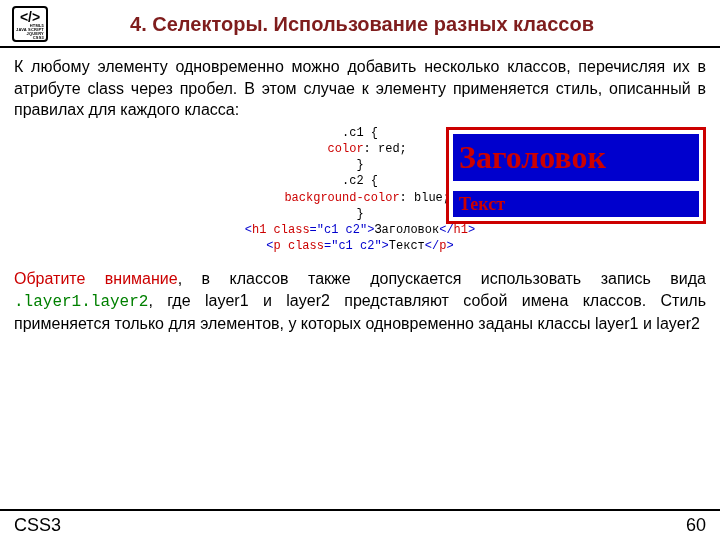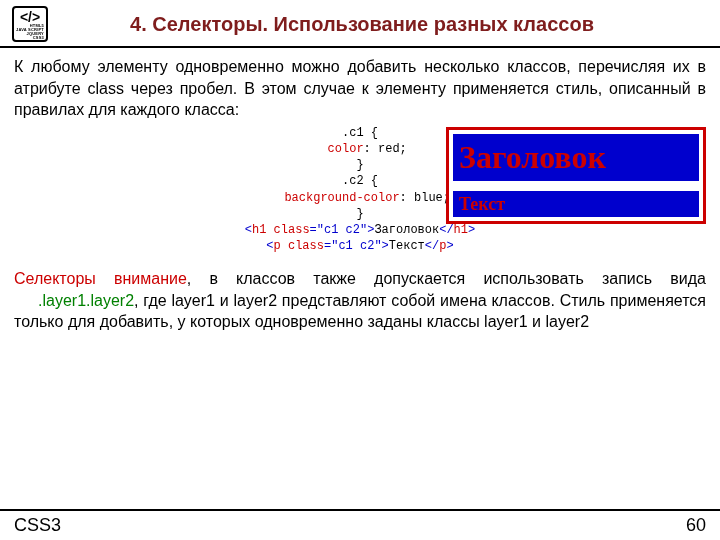--- a/index.html
+++ b/index.html
@@ -98,21 +98,21 @@
     font-family: "Times New Roman", serif;
     font-size: 18px;
     font-weight: bold;
     padding: 1px 6px;
   }
   .note {
     margin-top: 14px;
     text-align: justify;
   }
   .note-hl { color: #c00; }
-  .mono { font-family: Liberation Sans, sans-serif; margin-left: 24px; }
+  .mono { font-family: Liberation Mono, monospace; }
   .footer {
     position: absolute;
     bottom: 0;
     left: 0;
     right: 0;
     border-top: 2px solid #000;
     padding: 4px 14px;
     display: flex;
     justify-content: space-between;
     font-size: 18px;
@@ -145,20 +145,20 @@
 <span class="kw-blue">&lt;</span><span class="kw-red">h1 class</span><span class="kw-blue">="c1 c2"&gt;</span><span>Заголовок</span><span class="kw-blue">&lt;/</span><span class="kw-red">h1</span><span class="kw-blue">&gt;</span>
 <span class="kw-blue">&lt;</span><span class="kw-red">p class</span><span class="kw-blue">="c1 c2"&gt;</span><span>Текст</span><span class="kw-blue">&lt;/</span><span class="kw-red">p</span><span class="kw-blue">&gt;</span></div>
 
     <div class="example-box">
       <div class="eb-h1">Заголовок</div>
       <div class="eb-p">Текст</div>
     </div>
   </div>
 
   <p class="note">
-    <span class="note-hl">Селекторы внимание</span><span>, в классов также допускается использовать запись вида </span><span class="mono kw-green">.layer1.layer2</span><span>, где layer1 и layer2 представляют собой имена классов. Стиль применяется только для добавить, у которых одновременно заданы классы layer1 и layer2</span>
+    <span class="note-hl">Обратите внимание</span><span>, в классов также допускается использовать запись вида </span><span class="mono kw-green">.layer1.layer2</span><span>, где layer1 и layer2 представляют собой имена классов. Стиль применяется только для элементов, у которых одновременно заданы классы layer1 и layer2</span>
   </p>
 </div>
 
 <div class="footer">
   <span>CSS3</span>
   <span>60</span>
 </div>
 
 </body></html>

